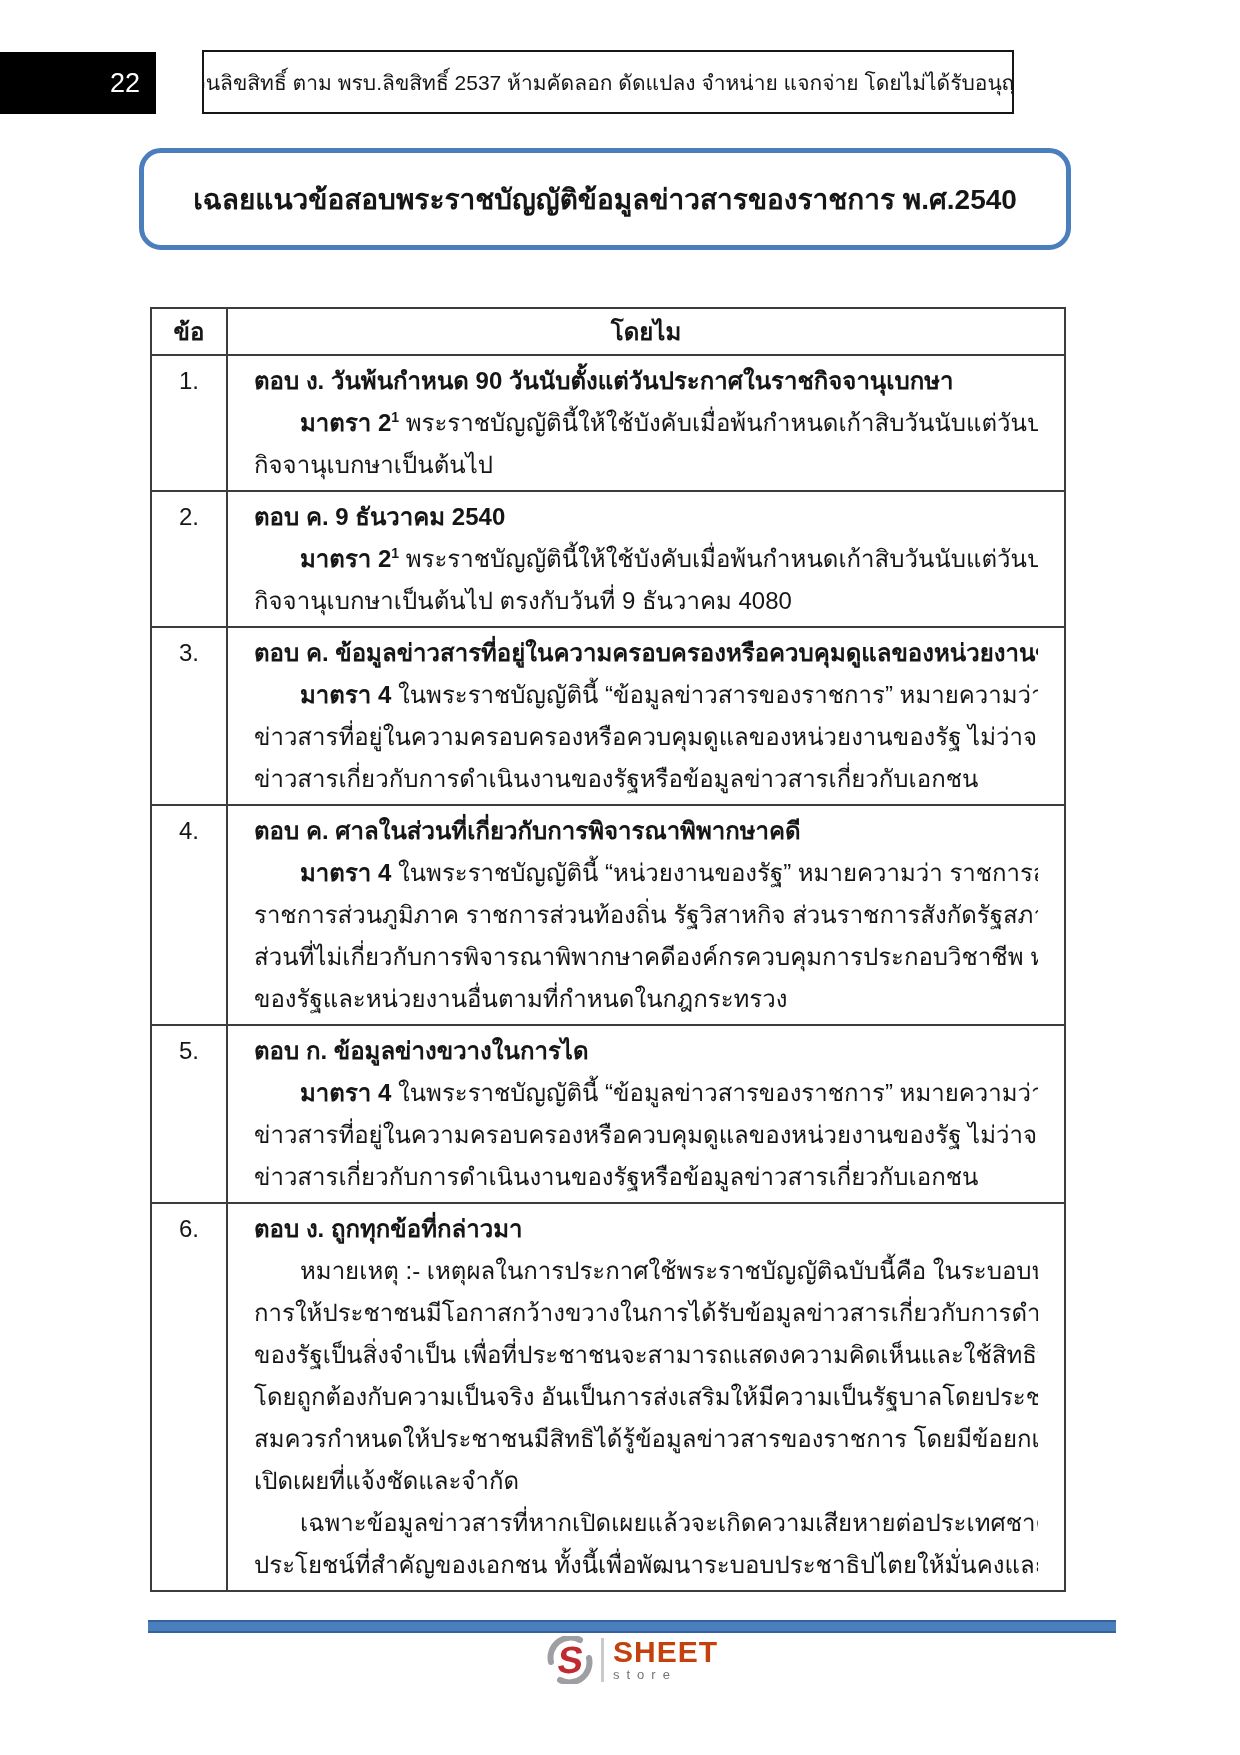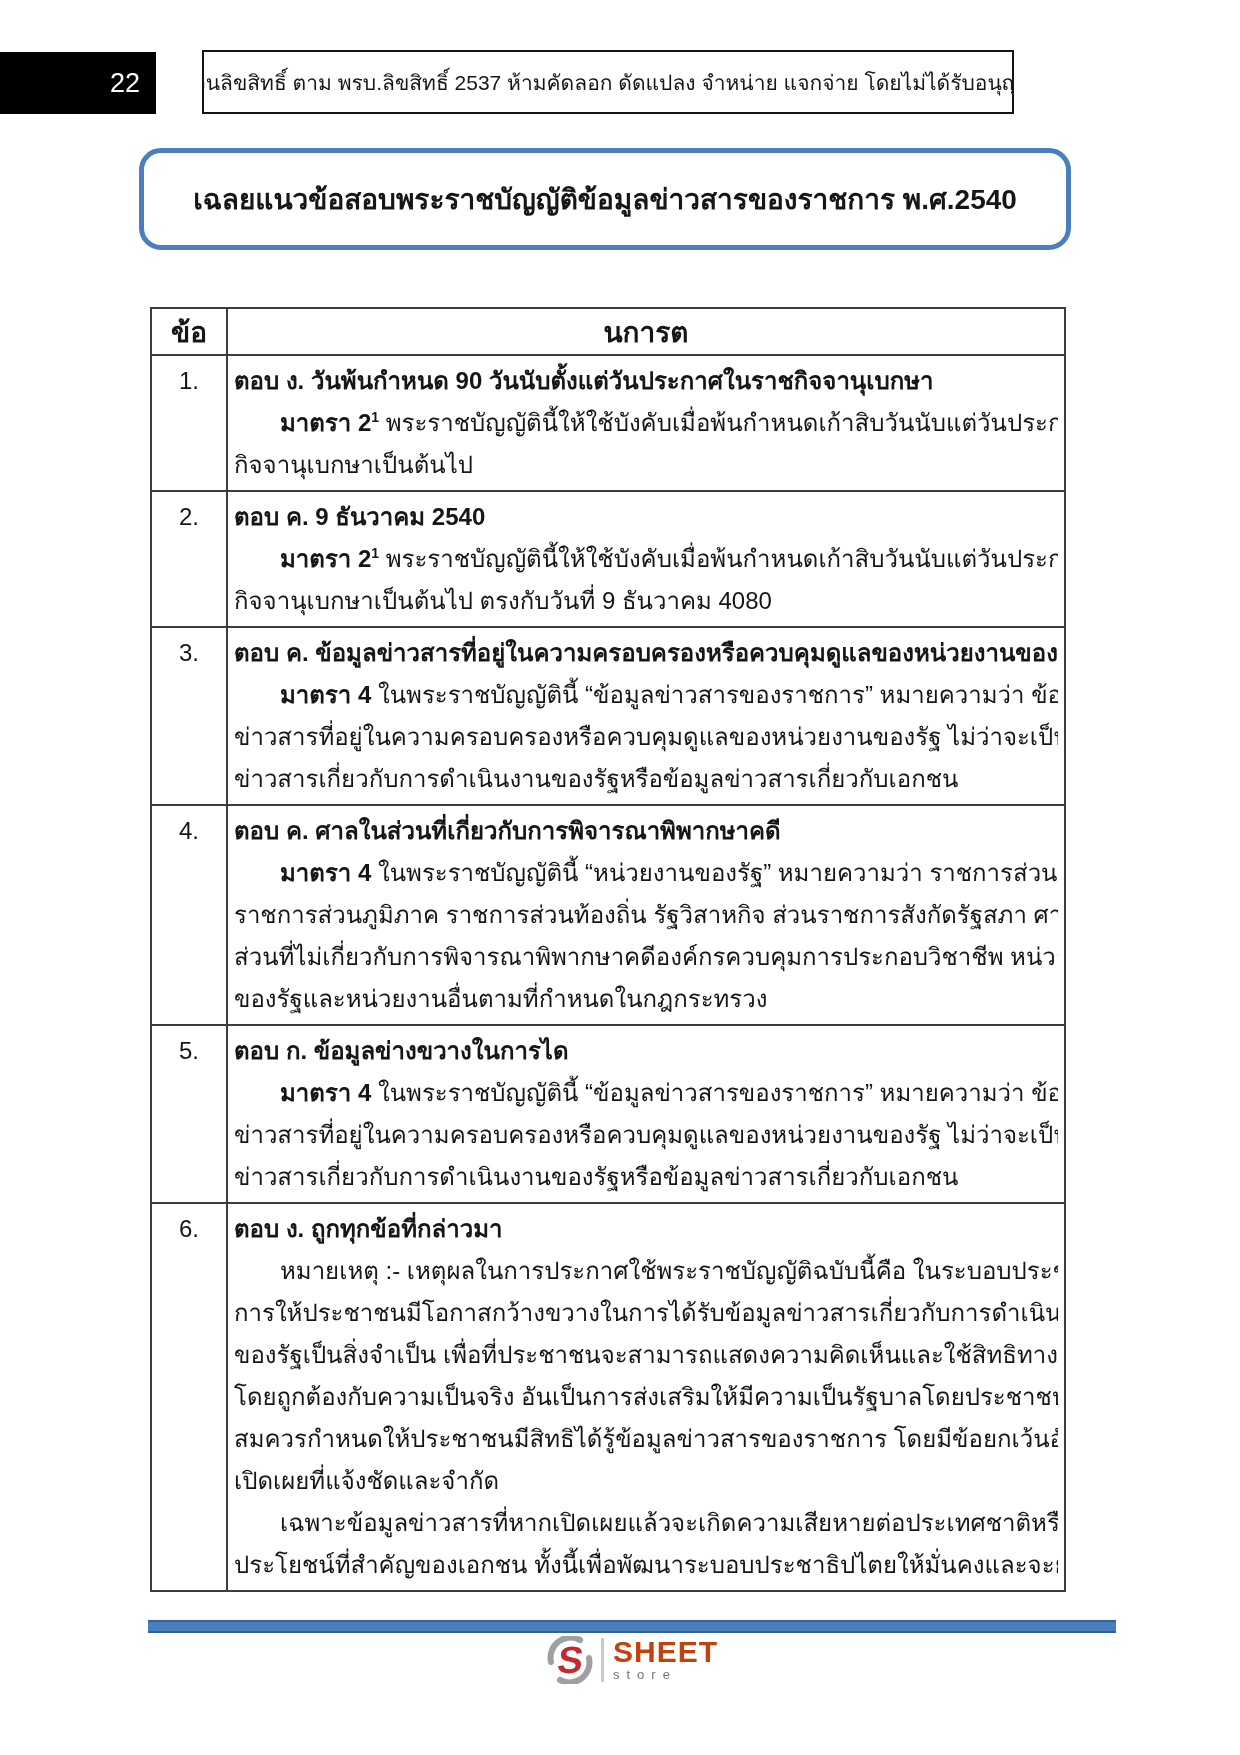--- a/index.html
+++ b/index.html
@@ -27,28 +27,28 @@
     display:flex; align-items:center; justify-content:center; background:#ffffff;
   }
   .title-box .title{font-size:28px; font-weight:bold; white-space:nowrap;}
   
   table.answers{
     position:absolute; left:150px; top:307px; width:916px;
     border-collapse:collapse; table-layout:fixed; background:#ffffff;
   }
   table.answers, table.answers th, table.answers td{border:2px solid #3c3c3c;}
   table.answers th{
-    height:45px; font-size:28px; font-weight:bold; text-align:center; padding:0;
+    height:45px; font-size:24px; font-weight:bold; text-align:center; padding:0;
   }
   col.c-no{width:76px;}
   td.num{
     vertical-align:top; text-align:center; padding-top:4px;
     font-size:24px; line-height:42px;
   }
-  td.ans{padding:4px 6px; vertical-align:top;}
+  td.ans{padding:4px 26px; vertical-align:top;}
   td.ans .ln{
     height:42px; line-height:42px; font-size:24px;
     white-space:nowrap; overflow:hidden;
   }
   td.ans .ln.indent{padding-left:46px;}
   td.ans span.b{font-weight:bold;}
   td.ans span.sup{font-size:14px; position:relative; top:-9px;}
   
   .footer-line{
     position:absolute; left:148px; top:1620px; width:968px; height:9px;
@@ -80,21 +80,21 @@
   </div>
 
   <table class="answers">
     <colgroup>
         <col class="c-no">
         <col class="c-ans">
       </colgroup>
     <thead>
       <tr>
         <th>ข้อ</th>
-        <th>นการต</th>
+        <th>โดยไม</th>
       </tr>
     </thead>
     <tbody id="rows">
         <tr>
           <td class="num">1.</td>
           <td class="ans">
             <div class="ln"><span class="b">ตอบ ง. วันพ้นกำหนด 90 วันนับตั้งแต่วันประกาศในราชกิจจานุเบกษา</span></div>
             <div class="ln indent"><span class="b">มาตรา 2</span><span class="b sup">1</span><span> พระราชบัญญัตินี้ให้ใช้บังคับเมื่อพ้นกำหนดเก้าสิบวันนับแต่วันประกาศในราช</span></div>
             <div class="ln"><span>กิจจานุเบกษาเป็นต้นไป</span></div>
           </td>

